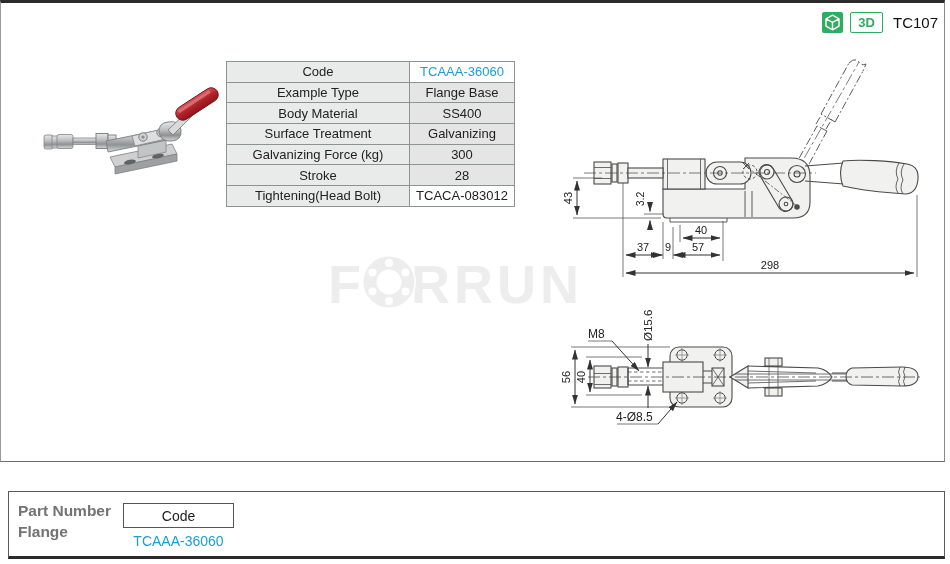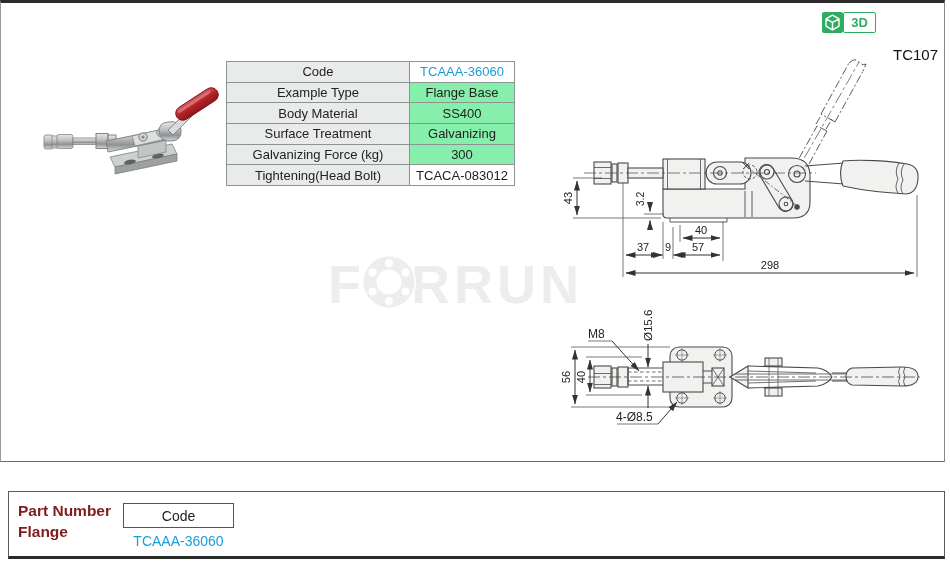--- a/index.html
+++ b/index.html
@@ -5,43 +5,43 @@
   html,body{margin:0;padding:0;background:#fff;}
   .page{position:relative;width:950px;height:564px;background:#fff;overflow:hidden;
         font-family:"Liberation Sans",sans-serif;color:#1c1c1c;}
   .main-box{position:absolute;left:0;top:0;width:945px;height:462px;box-sizing:border-box;
         border-top:3px solid #2a2a2a;border-left:1px solid #9a9a9a;border-right:1px solid #8a8a8a;
         border-bottom:1.5px solid #6b6b6b;background:#fff;}
   
   .badge-3d-wrap{position:absolute;left:822px;top:12px;display:flex;align-items:center;z-index:3;}
   .cube-sq{width:21px;height:21px;background:var(--green,#2eac5f);border-radius:2px;
         display:flex;align-items:center;justify-content:center;}
-  .badge-3d{margin-left:0;width:33px;height:21px;box-sizing:border-box;border:1.5px solid #2eac5f;
+  .badge-3d{margin-left:7px;width:33px;height:21px;box-sizing:border-box;border:1.5px solid #2eac5f;
         border-radius:2px;color:#2eac5f;font-size:13px;font-weight:600;display:flex;
         align-items:center;justify-content:center;background:#fff;}
-  .page-code{position:absolute;top:14px;left:893px;font-size:15px;color:#111;z-index:3;margin-top:32px;}
+  .page-code{position:absolute;top:14px;left:893px;font-size:15px;color:#111;z-index:3;}
   
   table.spec{position:absolute;left:226px;top:61px;border-collapse:collapse;z-index:2;
         font-size:13px;color:#222;}
   table.spec td{border:1px solid #8d9392;height:19.7px;padding:0 5px;text-align:center;
         white-space:nowrap;}
   table.spec{border:1px solid #676d6c;}
   td.lbl{width:172px;background:#e9ebea;}
-  td.val{width:94px;background:#86efac;}
+  td.val{width:94px;background:#e5e5e5;}
   td.val.white{background:#ffffff;}
   td.val.blue{color:#1a9dd9;}
   
   .watermark{position:absolute;left:328px;top:252px;z-index:0;}
   
   .svg-abs{position:absolute;z-index:1;}
   
   .pn-box{position:absolute;left:8px;top:491px;width:937px;height:68px;box-sizing:border-box;
         border:1.5px solid #5a5a5a;border-bottom:3.5px solid #2a2a2a;background:#fff;}
   .pn-label{position:absolute;left:18px;top:501px;font-size:15.5px;font-weight:bold;
-        line-height:1.35;color:#7f1d1d;width:110px;}
+        line-height:1.35;color:#737373;width:110px;}
   .code-box{position:absolute;left:123px;top:503px;width:111px;height:25px;box-sizing:border-box;
         border:1.5px solid #555;display:flex;align-items:center;justify-content:center;
         font-size:14px;color:#222;background:#fff;}
   .code-val{position:absolute;left:123px;top:533px;width:111px;text-align:center;
         font-size:14px;color:#1a9dd9;}
   text{font-family:"Liberation Sans",sans-serif;}
   .dimtxt{font-size:11px;fill:#222;}
 </style>
 </head>
 <body>
@@ -145,20 +145,24 @@
         </tr>
       <tr>
           <td class="lbl">Surface Treatment</td>
           <td class="val">Galvanizing</td>
         </tr>
       <tr>
           <td class="lbl">Galvanizing Force (kg)</td>
           <td class="val">300</td>
         </tr>
       <tr>
+          <td class="lbl">Stroke</td>
+          <td class="val">28</td>
+        </tr>
+      <tr>
           <td class="lbl">Tightening(Head Bolt)</td>
           <td class="val white">TCACA-083012</td>
         </tr>
     </tbody>
   </table>
 
   <svg class="svg-abs" style="left:560px;top:55px;" width="390" height="230" viewBox="0 0 390 230">
     <defs>
       <marker id="a1" viewBox="0 0 10 6" refX="9.5" refY="3" markerWidth="10" markerHeight="6" orient="auto-start-reverse">
         <path d="M0,0 L10,3 L0,6 Z" fill="#333"></path>

